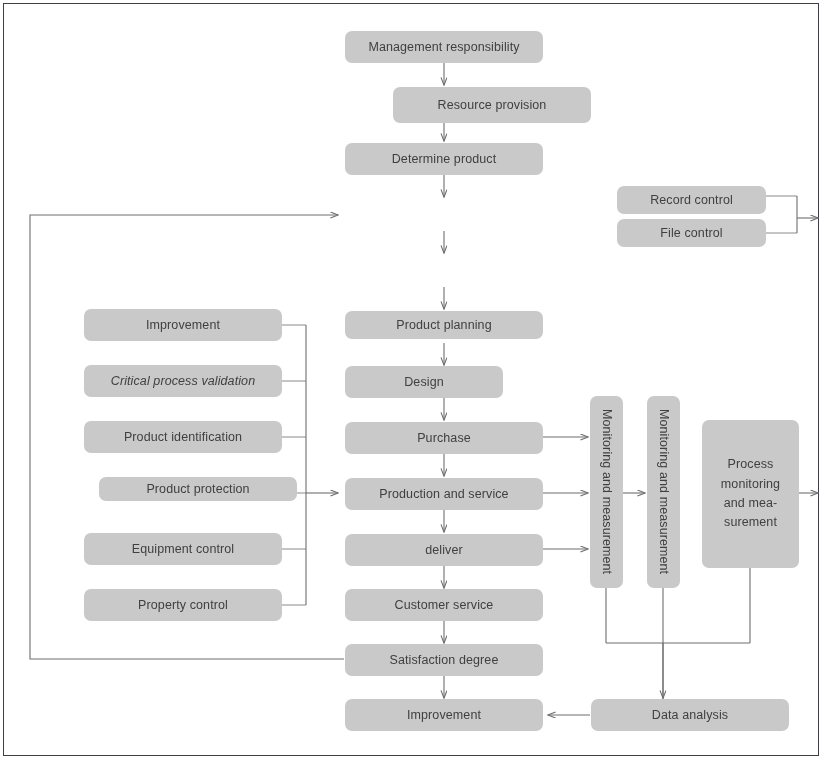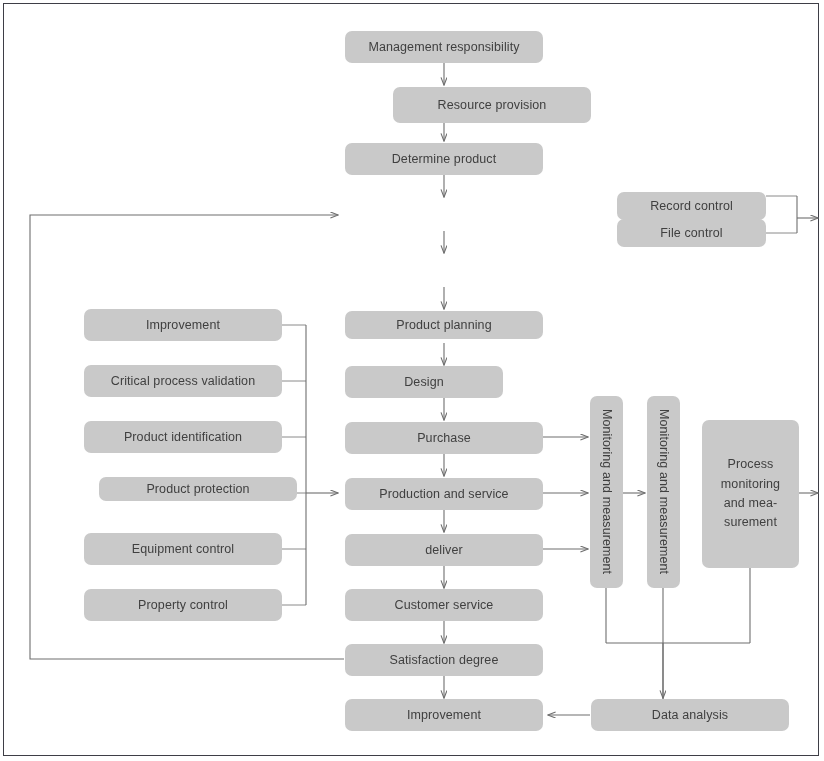--- a/index.html
+++ b/index.html
@@ -148,31 +148,31 @@
   <div class="node" style="left:345px;top:534px;width:198px;height:32px;">deliver</div>
 
   <div class="node" style="left:345px;top:589px;width:198px;height:32px;">Customer service</div>
 
   <div class="node" style="left:345px;top:644px;width:198px;height:32px;">Satisfaction degree</div>
 
   <div class="node" style="left:345px;top:699px;width:198px;height:32px;">Improvement</div>
 
   <div class="node" style="left:84px;top:309px;width:198px;height:32px;">Improvement</div>
 
-  <div class="node" style="left:84px;top:365px;width:198px;height:32px;">Critical process validation</div>
+  <div class="node" style="left:84px;top:365px;width:198px;height:32px;font-style:italic;">Critical process validation</div>
 
   <div class="node" style="left:84px;top:421px;width:198px;height:32px;">Product identification</div>
 
   <div class="node" style="left:99px;top:477px;width:198px;height:24px;">Product protection</div>
 
   <div class="node" style="left:84px;top:533px;width:198px;height:32px;">Equipment control</div>
 
   <div class="node" style="left:84px;top:589px;width:198px;height:32px;">Property control</div>
 
-  <div class="node" style="left:617px;top:192px;width:149px;height:28px;">Record control</div>
+  <div class="node" style="left:617px;top:186px;width:149px;height:28px;">Record control</div>
 
   <div class="node" style="left:617px;top:219px;width:149px;height:28px;">File control</div>
 
   <div class="node vert" style="left:590px;top:396px;width:33px;height:192px;">Monitoring and measurement</div>
 
   <div class="node vert" style="left:647px;top:396px;width:33px;height:192px;">Monitoring and measurement</div>
 
   <div class="node multi" style="left:702px;top:420px;width:97px;height:148px;">
     <span>Process</span>
     <span>monitoring</span>

